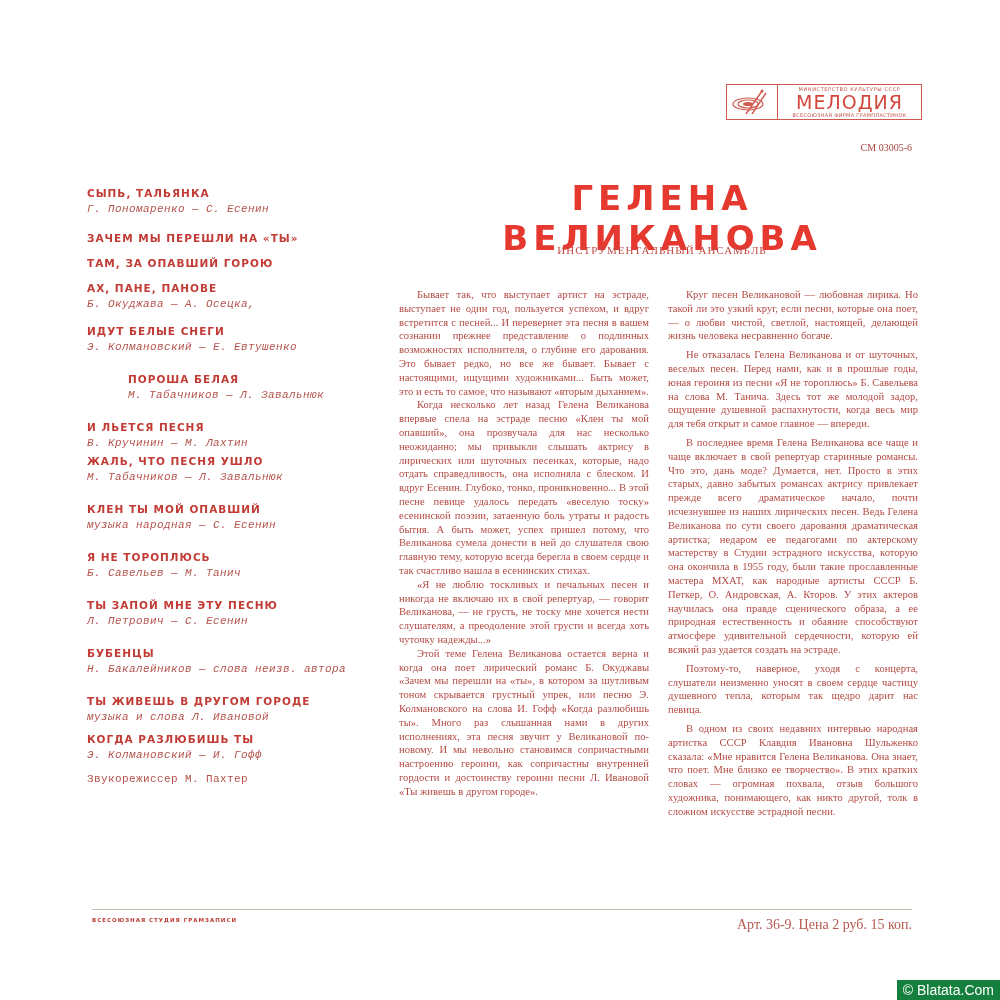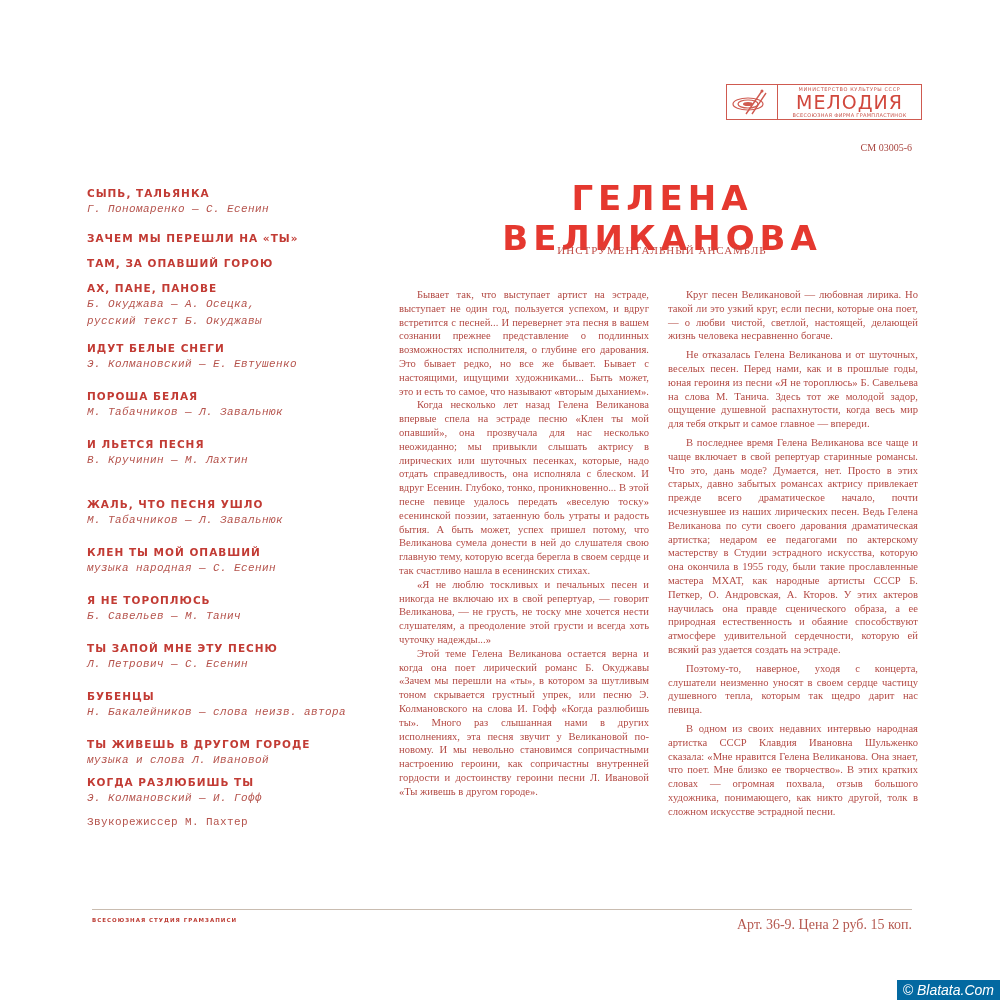--- a/index.html
+++ b/index.html
@@ -30,21 +30,21 @@
   .col { position: absolute; top: 288px; width: 250px; font-family: "Liberation Serif", serif; font-size: 10.6px;
     line-height: 13.8px; color: #b34a44; text-align: justify; }
   .col p { margin: 0 0 0 0; text-indent: 18px; }
   .col-left { left: 399px; }
   .col-right { left: 668px; }
   .col-right p { margin-bottom: 5px; }
 
   .footer-rule { position: absolute; left: 92px; top: 909px; width: 820px; height: 1px; background: #c9bcb0; }
   .footer-left { position: absolute; left: 92px; top: 917px; font-family: "DejaVu Sans", sans-serif; font-weight: bold; font-size: 5.5px; letter-spacing: 1px; color: #bd3c34; }
   .footer-right { position: absolute; right: 88px; top: 917px; font-family: "Liberation Serif", serif; font-size: 14px; color: #b5584f; }
-  .watermark { position: absolute; right: 0; bottom: 0; background: #0369a1; color: #ffffff; font-family: "Liberation Sans", sans-serif; font-size: 14px; padding: 2px 6px; font-style: italic; }
+  .watermark { position: absolute; right: 0; bottom: 0; background: #15803d; color: #ffffff; font-family: "Liberation Sans", sans-serif; font-size: 14px; padding: 2px 6px; }
 </style>
 </head>
 <body>
 
 <div class="logo">
   <div class="logo-emblem">
     <svg width="44" height="30" viewBox="0 0 44 30">
       <ellipse cx="18" cy="17" rx="15" ry="6" fill="none" stroke="#cf5a50" stroke-width="1.2"></ellipse>
       <ellipse cx="18" cy="17" rx="10" ry="4" fill="none" stroke="#cf5a50" stroke-width="1.2"></ellipse>
       <ellipse cx="18" cy="17" rx="5" ry="2" fill="#cf5a50"></ellipse>
@@ -67,31 +67,30 @@
   </div>
   <div style="margin-bottom:11px;">
     <div class="track-title">ЗАЧЕМ МЫ ПЕРЕШЛИ НА «ТЫ»</div>
   </div>
   <div style="margin-bottom:11px;">
     <div class="track-title">ТАМ, ЗА ОПАВШИЙ ГОРОЮ</div>
   </div>
   <div style="margin-bottom:13px;">
     <div class="track-title" style="">АХ, ПАНЕ, ПАНОВЕ</div>
     <div class="track-credit">Б. Окуджава — А. Осецка,</div>
-    <div class="track-credit" style="margin-top:3px;">русский текст Б. Окуджавы</div>
   </div>
   <div style="margin-bottom:18px;">
     <div class="track-title">ИДУТ БЕЛЫЕ СНЕГИ</div>
     <div class="track-credit">Э. Колмановский — Е. Евтушенко</div>
   </div>
-  <div style="margin-bottom:18px;">
+  <div style="margin-bottom:18px;margin-left:41px;">
     <div class="track-title">ПОРОША БЕЛАЯ</div>
     <div class="track-credit">М. Табачников — Л. Завальнюк</div>
   </div>
-  <div style="margin-bottom:30px;">
+  <div style="margin-bottom:4px;">
     <div class="track-title">И ЛЬЕТСЯ ПЕСНЯ</div>
     <div class="track-credit">В. Кручинин — М. Лахтин</div>
   </div>
   <div style="margin-bottom:18px;">
     <div class="track-title">ЖАЛЬ, ЧТО ПЕСНЯ УШЛО</div>
     <div class="track-credit">М. Табачников — Л. Завальнюк</div>
   </div>
   <div style="margin-bottom:18px;">
     <div class="track-title">КЛЕН ТЫ МОЙ ОПАВШИЙ</div>
     <div class="track-credit">музыка народная — С. Есенин</div>

